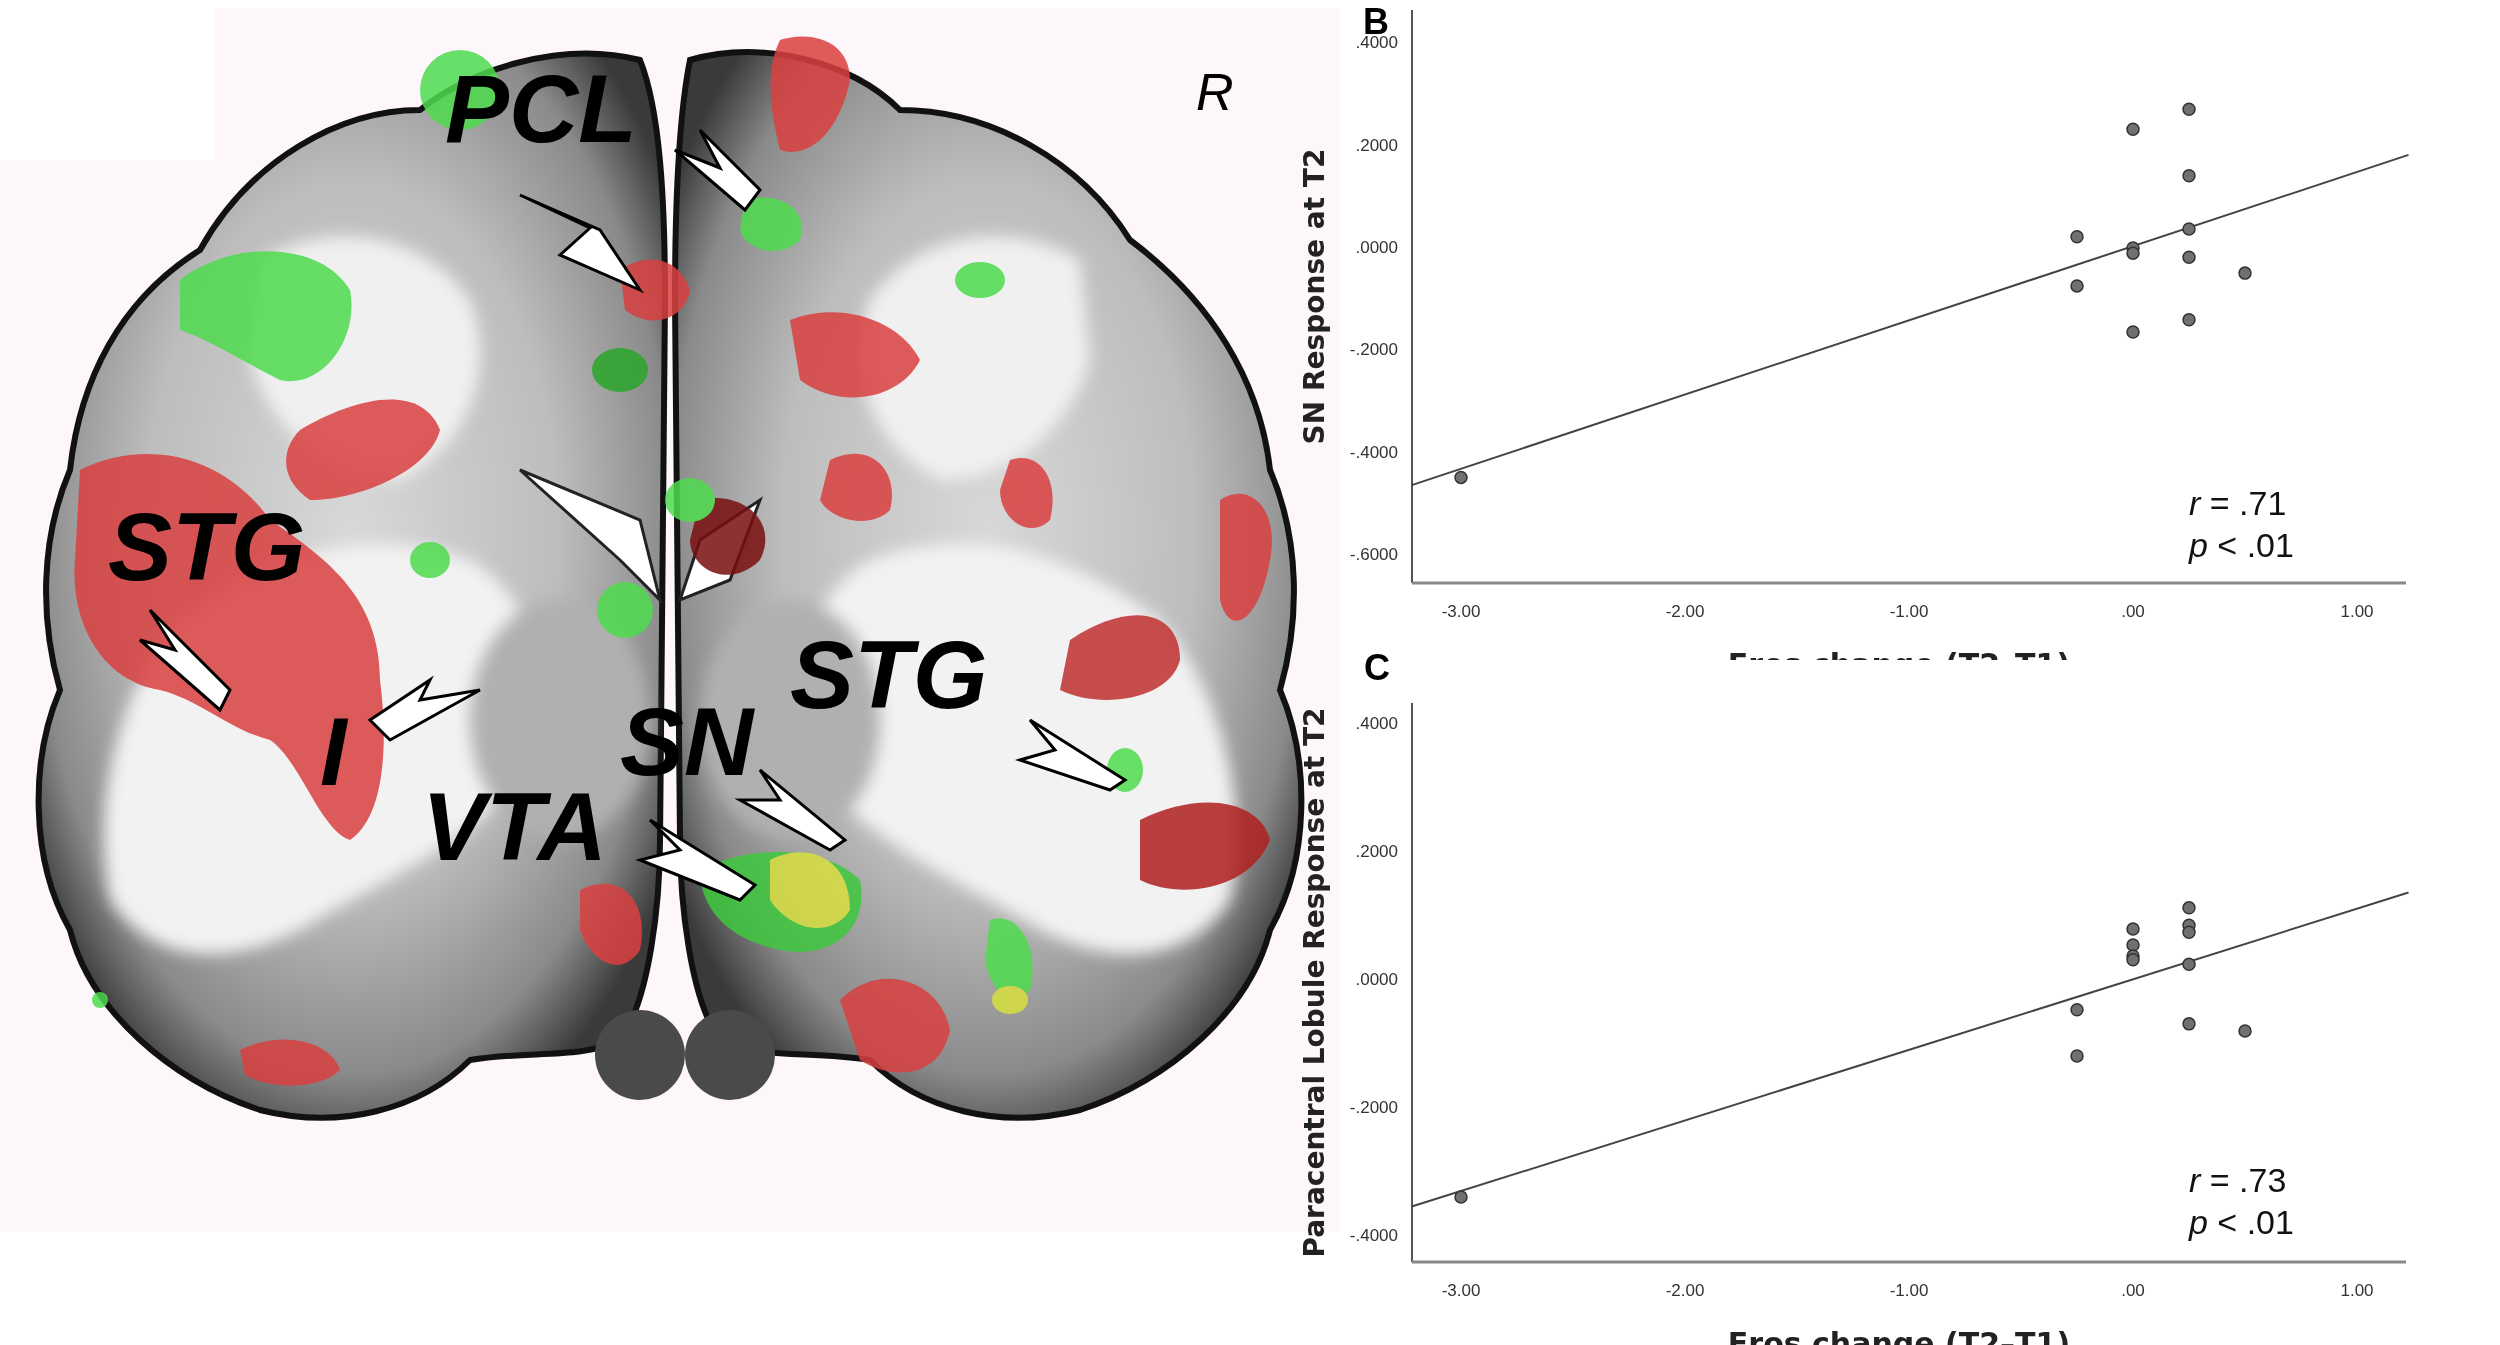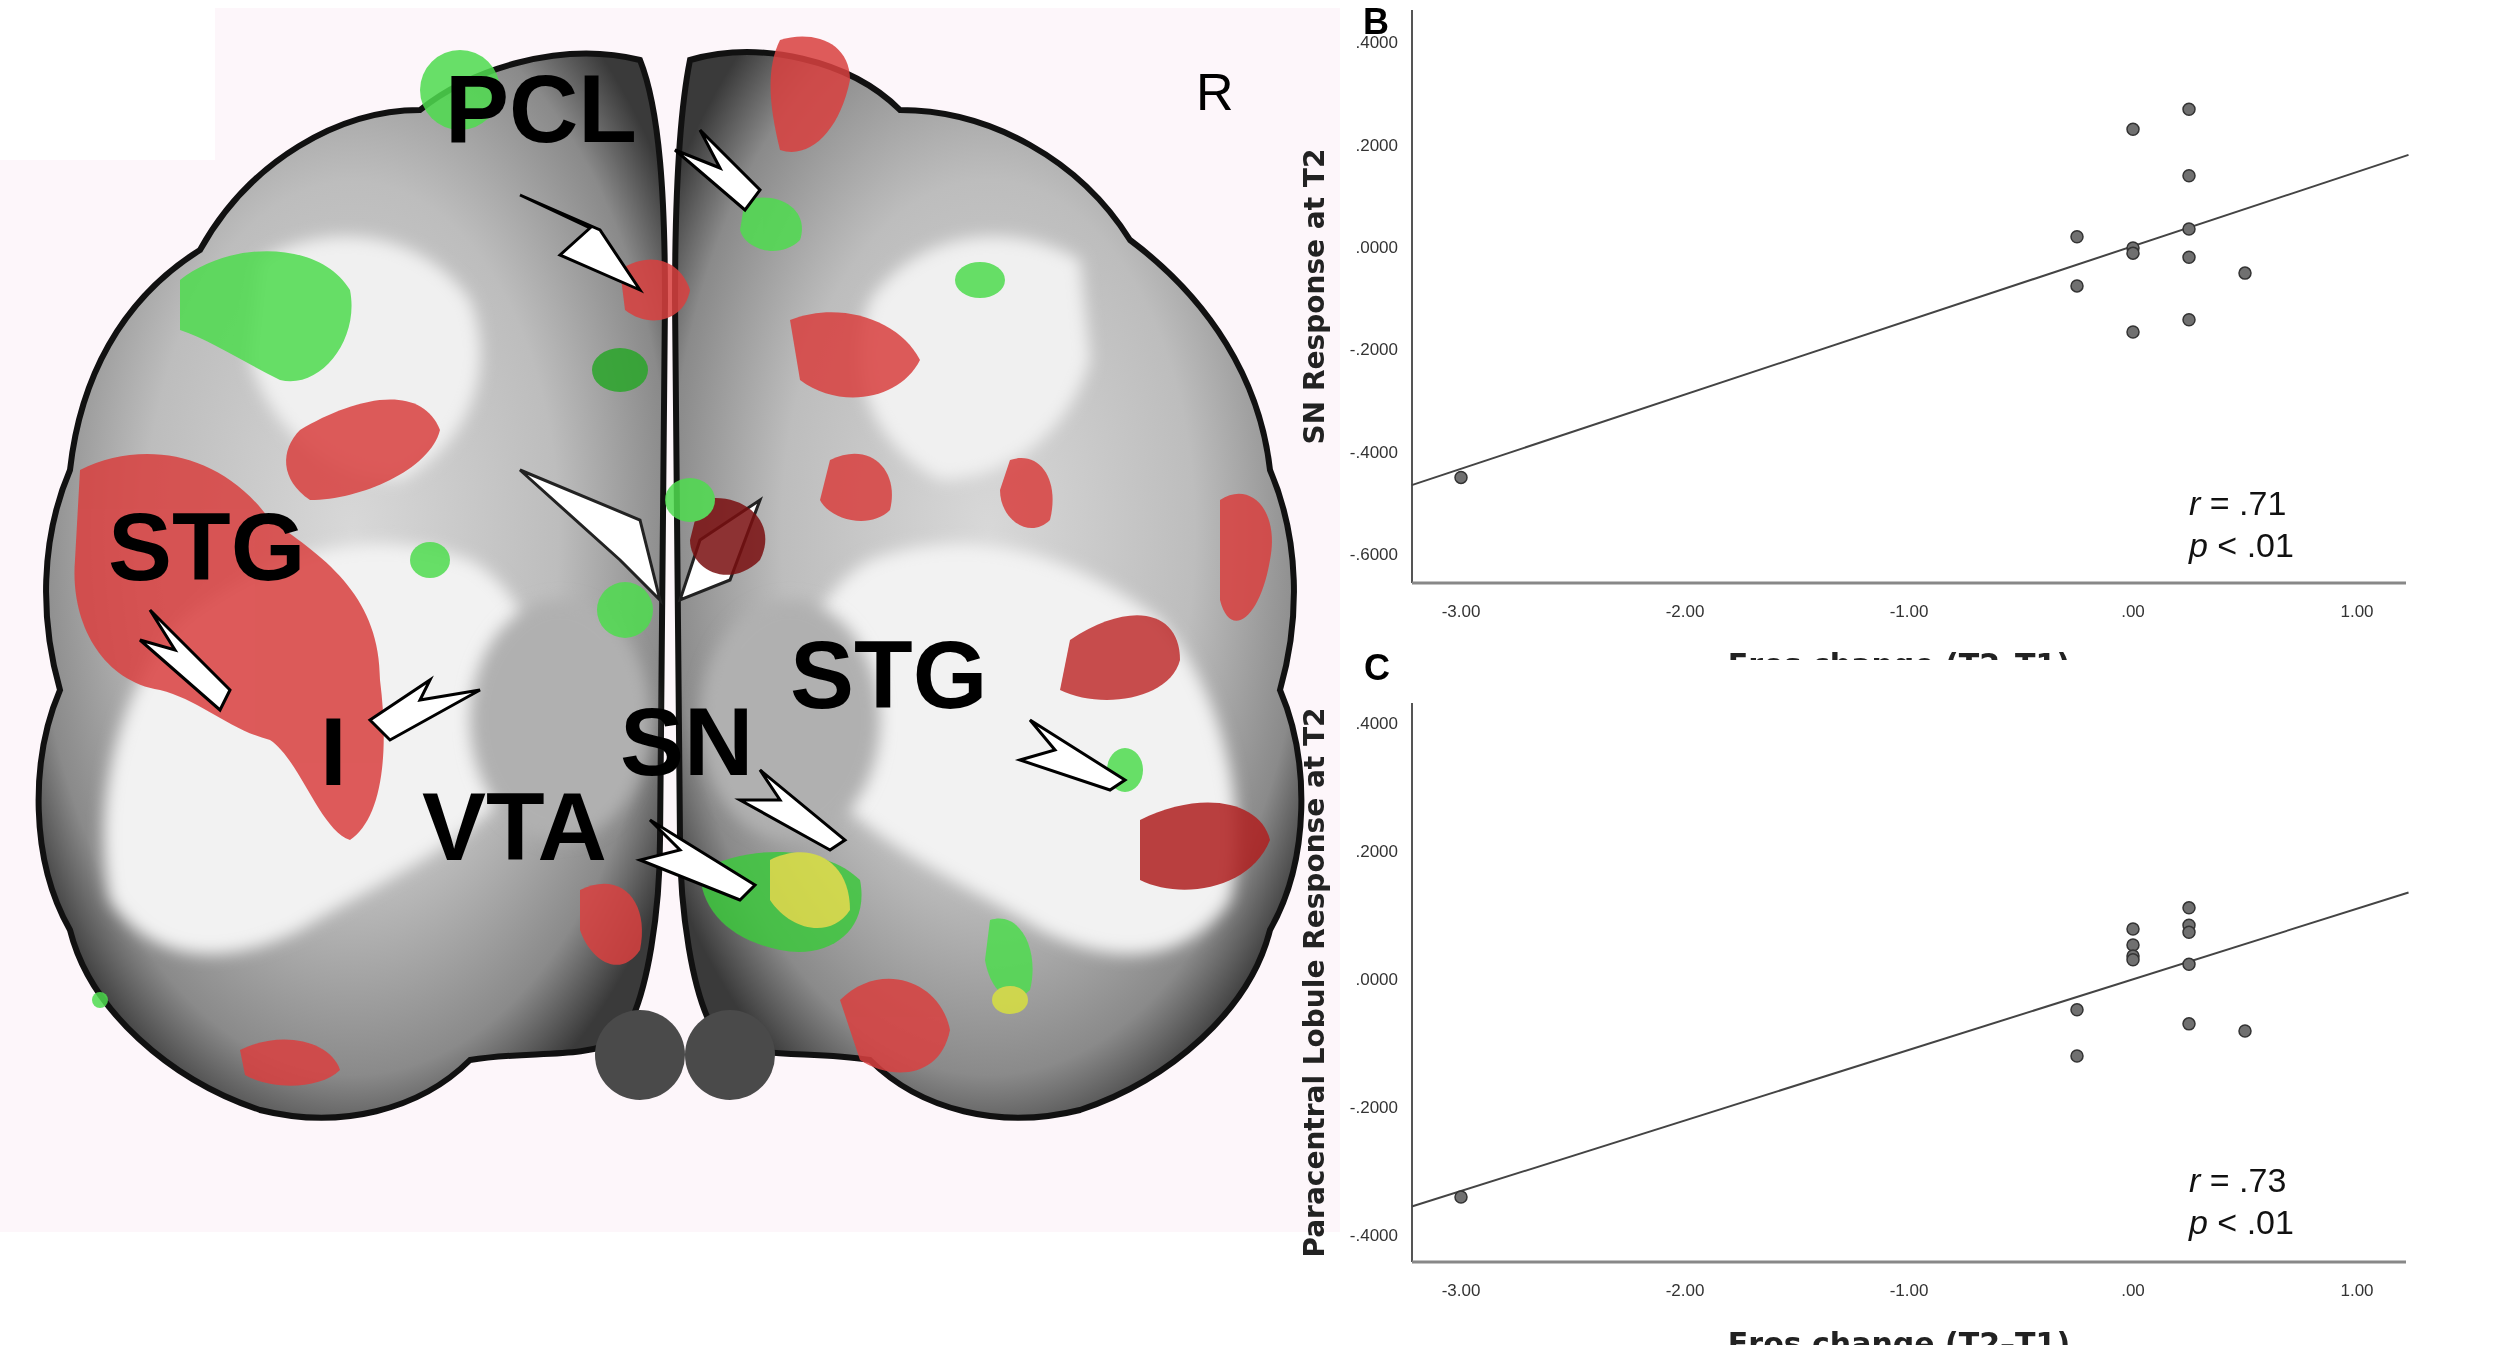--- a/index.html
+++ b/index.html
@@ -1,20 +1,20 @@
 <!DOCTYPE html>
 <html><head>
 <meta charset="utf-8">
 <style>
   html, body { margin:0; padding:0; background:#ffffff; }
   body { width:2500px; height:1345px; position:relative; overflow:hidden;
          font-family:"Liberation Sans", sans-serif; }
   .panel-letter { position:absolute; font-weight:bold; font-size:36px; color:#000;
                   font-family:"Liberation Sans", sans-serif; line-height:1; }
-  #panelA { position:absolute; left:0; top:0; width:1340px; height:1240px; }
+  #panelA { position:absolute; left:0; top:0; width:1340px; height:1240px;font-style:italic; }
   #panelA svg, .plot svg { display:block; }
   .plot { position:absolute; left:1296px; width:1120px; }
   #plotB { top:0; height:660px; }
   #plotC { top:640px; height:705px; }
   .brain-label { font-family:"Liberation Sans", sans-serif; font-weight:bold; fill:#000; }
 </style>
 </head>
 <body>
 
 <div class="panel-letter" style="left:6px;top:8px;">A</div>

